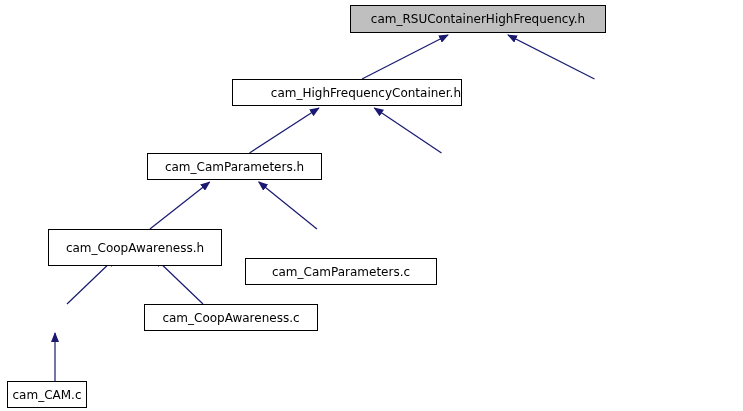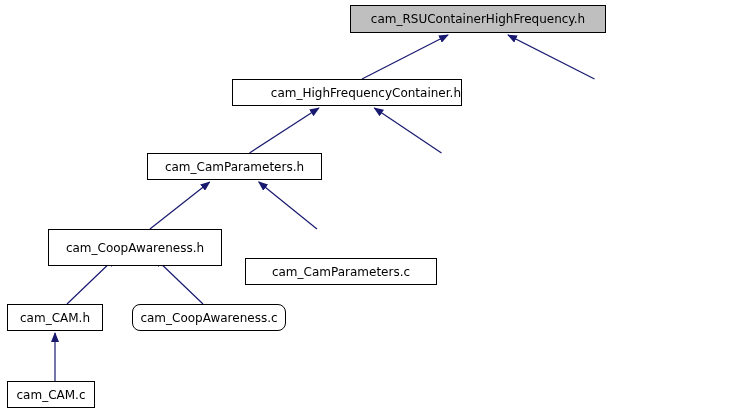--- a/index.html
+++ b/index.html
@@ -81,25 +81,22 @@
 
 
   <div class="node" style="left:48px; top:229px; width:174px; height:37px;">
     <span>cam_CoopAwareness.h</span>
   </div>
 
   <div class="node" style="left:245px; top:229px; width:192px; height:27px;margin-top:29px;">
     <span>cam_CamParameters.c</span>
   </div>
 
-  <div class="node" style="left:7px; top:304px; width:96px; height:27px;">
-    <span>cam_CAM.h</span>
-  </div>
 
-  <div class="node" style="left:132px; top:304px; width:154px; height:27px;border-radius:8px;">
+  <div class="node" style="left:144px; top:304px; width:174px; height:27px;">
     <span>cam_CoopAwareness.c</span>
   </div>
 
-  <div class="node" style="left:7px; top:381px; width:88px; height:27px;">
+  <div class="node" style="left:7px; top:381px; width:80px; height:27px;">
     <span>cam_CAM.c</span>
   </div>
 
 </div>
 
 </body></html>

